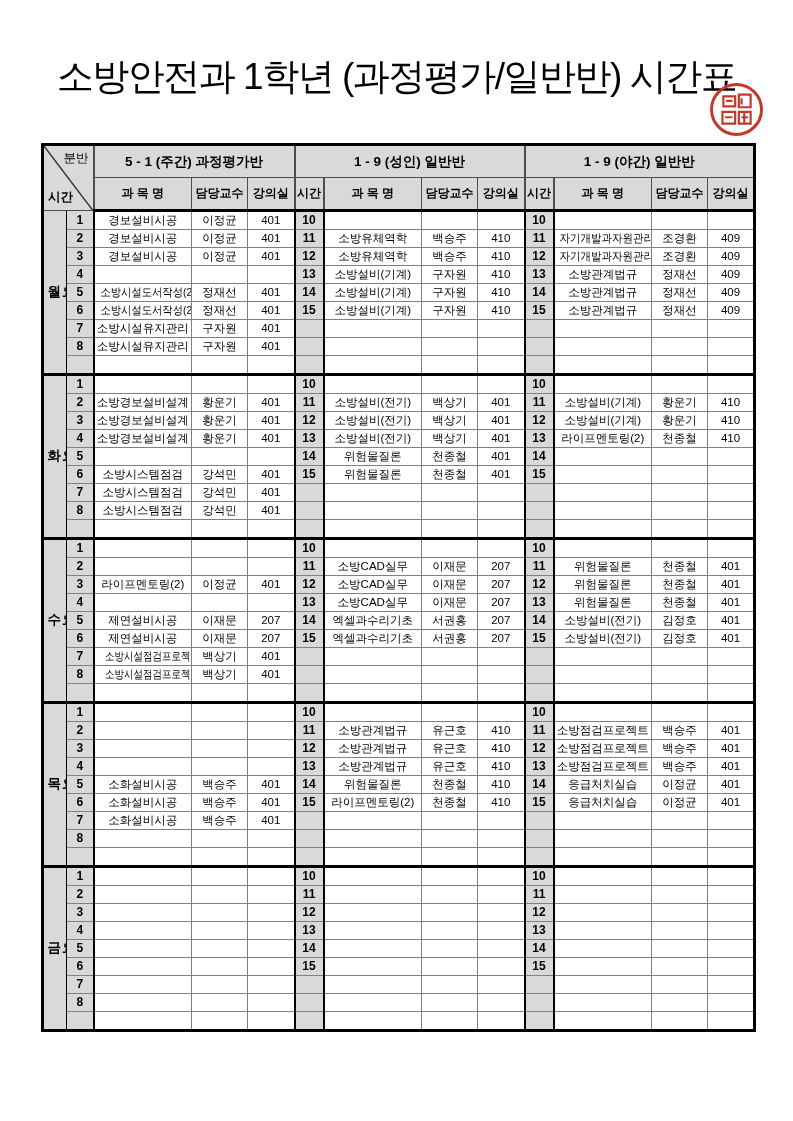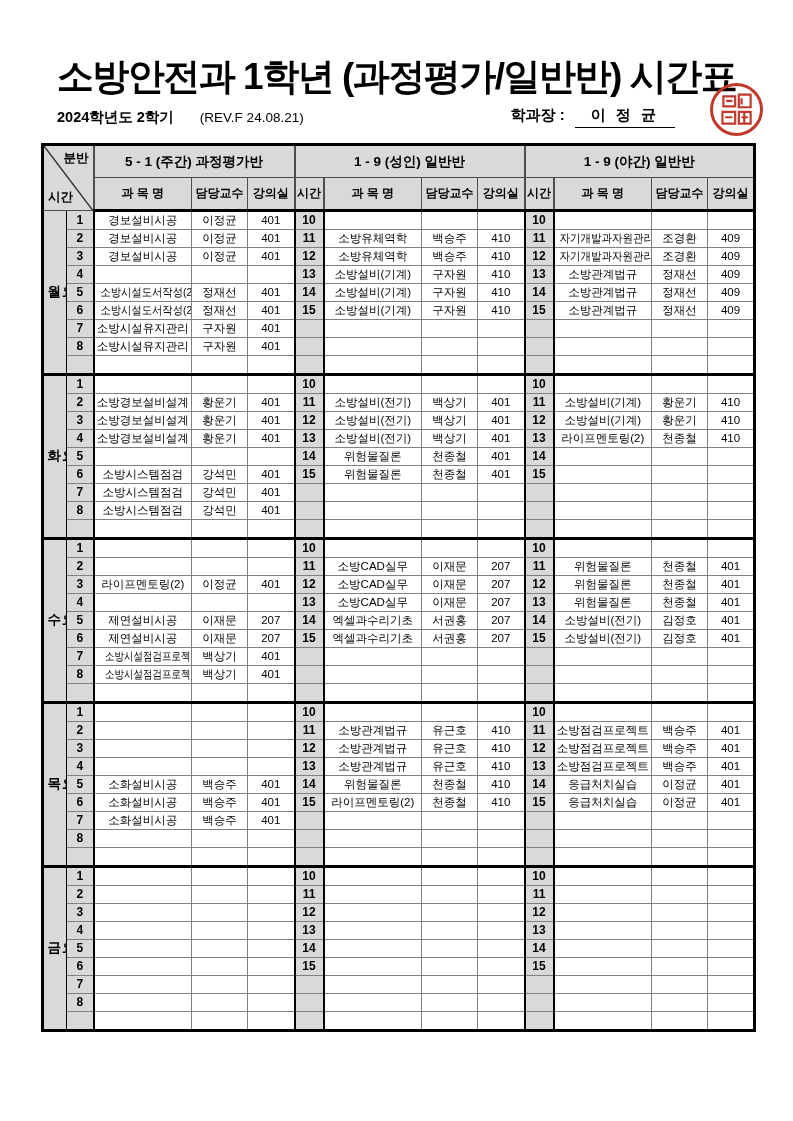--- a/index.html
+++ b/index.html
@@ -4,21 +4,21 @@
 <style>
   html,body{margin:0;padding:0;}
   body{
     width:793px;height:1121px;background:#ffffff;color:#000;
     font-family:"Liberation Sans","DejaVu Sans",sans-serif;
     position:relative;overflow:hidden;
   }
   .page{position:absolute;inset:0;}
   .title{
     position:absolute;top:52px;left:0;right:0;margin:0;
-    text-align:center;font-size:37px;font-weight:bold;letter-spacing:-1.5px;
+    text-align:center;font-size:37px;font-weight:normal;letter-spacing:-1.5px;
   }
   .meta{
     position:absolute;top:106px;left:57px;right:40px;height:22px;
     display:flex;justify-content:space-between;align-items:center;font-size:14px;
   }
   .meta-left{display:flex;align-items:baseline;gap:26px;}
   .semester{font-weight:bold;font-size:14.5px;}
   .revision{font-size:13.5px;}
   .meta-right{display:flex;align-items:baseline;padding-right:78px;font-size:15px;}
   .dean-label{font-weight:bold;}
@@ -58,40 +58,30 @@
   .vtext{
     display:inline-block;width:15px;word-break:break-all;
     font-weight:bold;font-size:13.5px;line-height:1.65;letter-spacing:1px;
   }
   
   th.corner{
     background:#fff;position:relative;border-right:2px solid #000;
     border-color:#4d4d4d;border-right-color:#000;
   }
   th.corner svg{position:absolute;inset:0;width:100%;height:100%;}
-  .corner-top{position:absolute;top:4px;right:4px;font-size:12.5px;font-weight:bold;}
+  .corner-top{position:absolute;top:4px;right:4px;font-size:12.5px;font-weight:normal;}
   .corner-bottom{position:absolute;bottom:4px;left:4px;font-size:12.5px;font-weight:bold;}
 </style>
 </head>
 <body>
 
 <div class="page">
 
   <h1 class="title">소방안전과 1학년 (과정평가/일반반) 시간표</h1>
 
-  <div class="meta">
-    <div class="meta-left">
-      <span class="semester">2024학년도 2학기</span>
-      <span class="revision">(REV.F 24.08.21)</span>
-    </div>
-    <div class="meta-right">
-      <span class="dean-label">학과장 :</span>
-      <span class="dean-name">이 정 균</span>
-    </div>
-  </div>
 
   <span class="stamp">
     <svg width="40" height="40" viewBox="0 0 44 44" aria-hidden="true">
       <g stroke="#c0392b" stroke-width="2.4" fill="none">
         <path d="M7 7h13v11H7z"></path>
         <path d="M24 5h13v14H24z"></path>
         <path d="M6 24h14v13H6z"></path>
         <path d="M24 24h13v13H24z"></path>
         <path d="M10 12h7M27 9v7M9 30h8M27 30h7M30 24v13"></path>
       </g>

